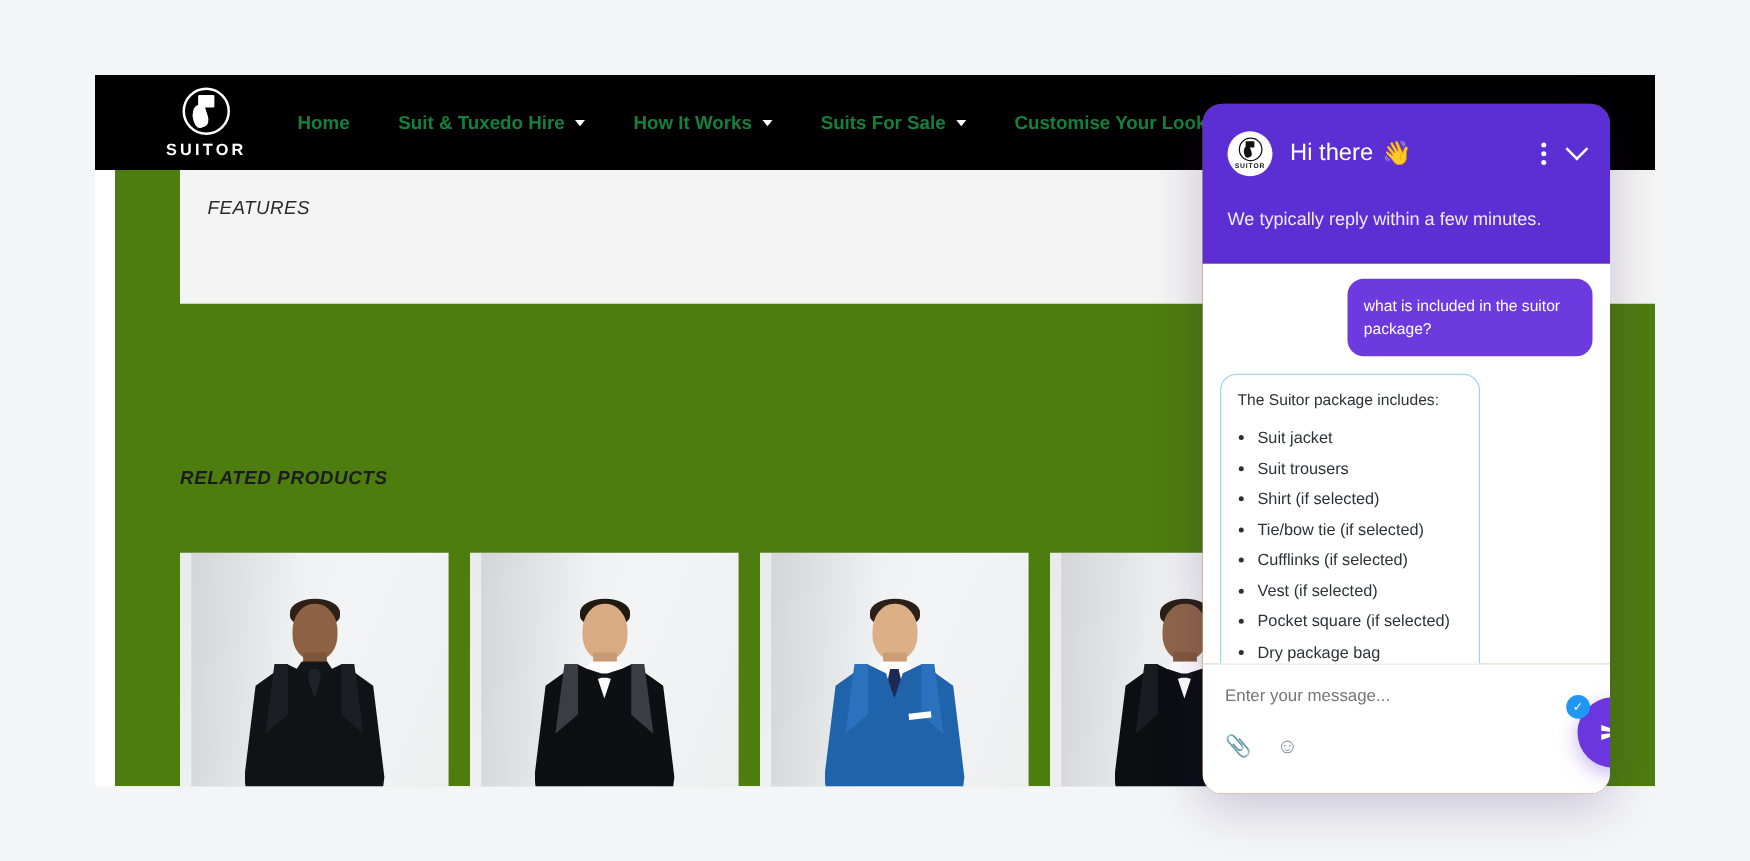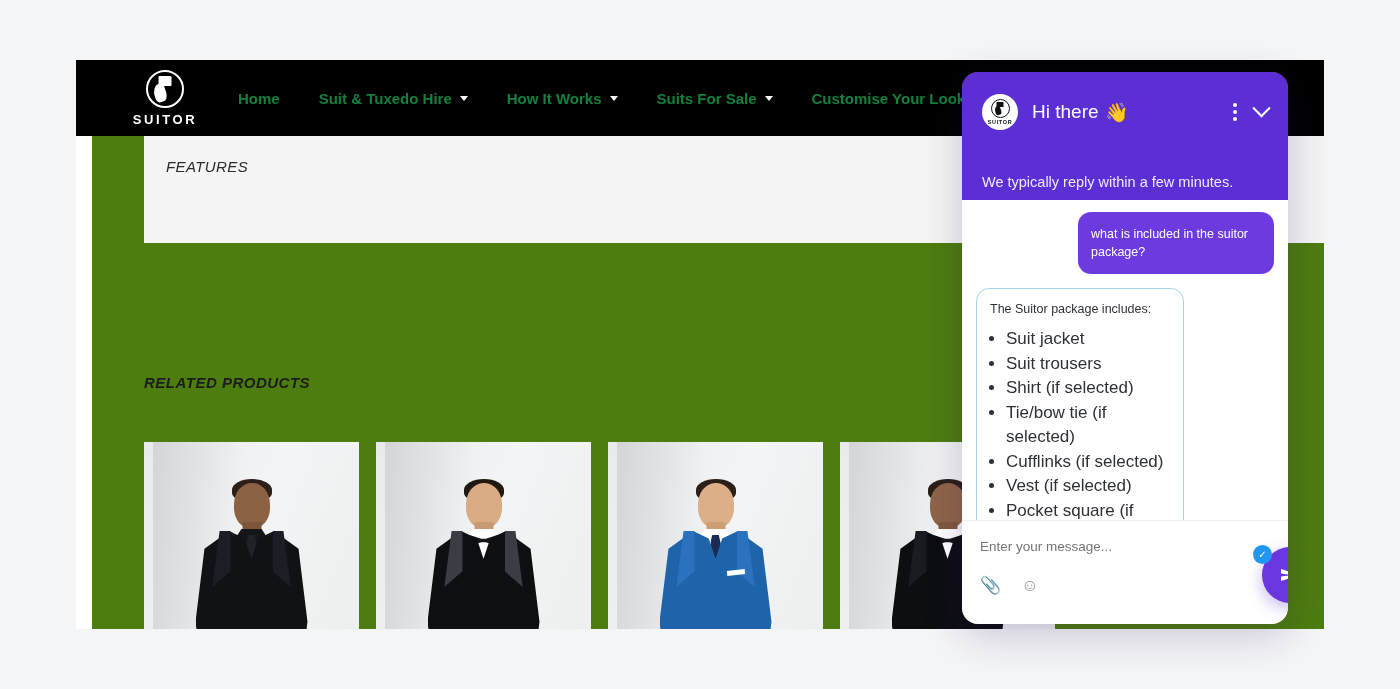--- a/index.html
+++ b/index.html
@@ -139,21 +139,21 @@
             clip-path: polygon(30% 0,44% 6%,50% 22%,56% 6%,70% 0,92% 14%,100% 72%,96% 100%,4% 100%,0 72%,8% 14%); }
   .lapelL { position:absolute; left:28px; top:58px; width:26px; height:56px;
             clip-path: polygon(100% 0,100% 72%,30% 100%,58% 0); }
   .lapelR { position:absolute; right:28px; top:58px; width:26px; height:56px;
             clip-path: polygon(0 0,0 72%,70% 100%,42% 0); }
   .pocketsq { position:absolute; left: 86px; top: 97px; width: 18px; height: 5px;
               background:#fff; transform: rotate(-6deg); }
 
   
   #chat-widget {
-    position: absolute; left: 962px; top: 72px;
+    position: absolute; left: 962px; top: 83px;
     width: 326px; height: 552px;
     background: #a16207;
     border-radius: 16px;
     box-shadow: 0 10px 40px rgba(40,20,90,.22);
     overflow: hidden;
     display: flex; flex-direction: column;
   }
   #chat-header {
     background: #5b2fd4;
     padding: 22px 20px 0 20px;
@@ -190,21 +190,21 @@
     margin-left: auto; display: flex; align-items: center; gap: 18px;
   }
   .kebab { width: 4px; display:flex; flex-direction:column; gap:3px; cursor:pointer; }
   .kebab span { width:4px; height:4px; border-radius:50%; background:#fff; display:block; }
   .chev-down {
     width: 13px; height: 13px; border-right: 2.4px solid #fff;
     border-bottom: 2.4px solid #fff; transform: rotate(45deg) translate(-3px,-3px);
     cursor: pointer;
   }
   #chat-subtitle {
-    color: #efeaff; font-size: 14.5px; margin-top: 44px;
+    color: #efeaff; font-size: 14.5px; margin-top: 27px;
   }
   #chat-body {
     flex: 1 1 auto; background: #ffffff;
     padding: 12px 14px 0 14px; position: relative; overflow: hidden;
   }
   .msg-user {
     margin-left: auto; max-width: 196px;
     background: #6c3ade; color: #ffffff;
     font-size: 12.5px; line-height: 18px;
     padding: 13px 13px; border-radius: 13px;
@@ -212,21 +212,21 @@
   }
   .msg-bot {
     max-width: 208px;
     background: #ffffff; color: #2d3137;
     border: 1.4px solid #9fd8ef;
     border-radius: 13px;
     padding: 11px 13px 13px 13px;
     font-size: 12.5px; line-height: 18px;
   }
   .msg-bot ul { margin: 9px 0 0 16px; }
-  .msg-bot li { list-style: disc; line-height: 24.5px; font-size: 17px; }
+  .msg-bot li { list-style: disc; line-height: 24.5px; font-size: 13px; }
   #chat-footer {
     flex: 0 0 auto; height: 104px; background:#fff;
     border-top: 1px solid #eceef1;
     padding: 16px 16px 0 18px; position: relative;
   }
   #chat-input {
     border: none; outline: none; width: 210px;
     font-size: 13.5px; color: #9aa0aa;
     font-family: "Liberation Sans", sans-serif;
     background: transparent;

